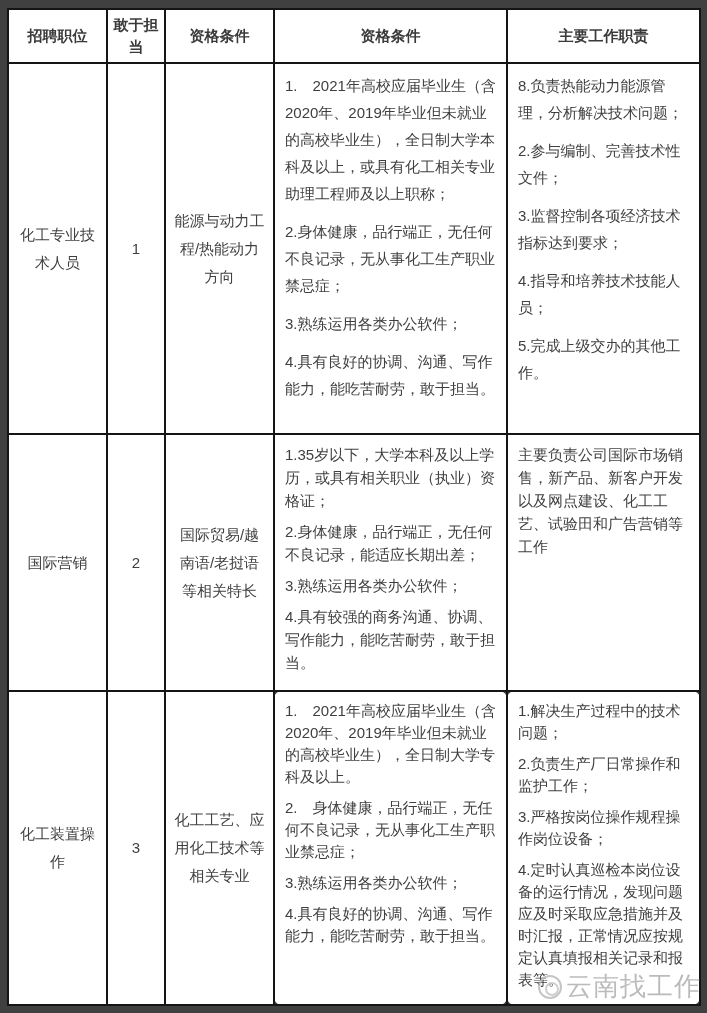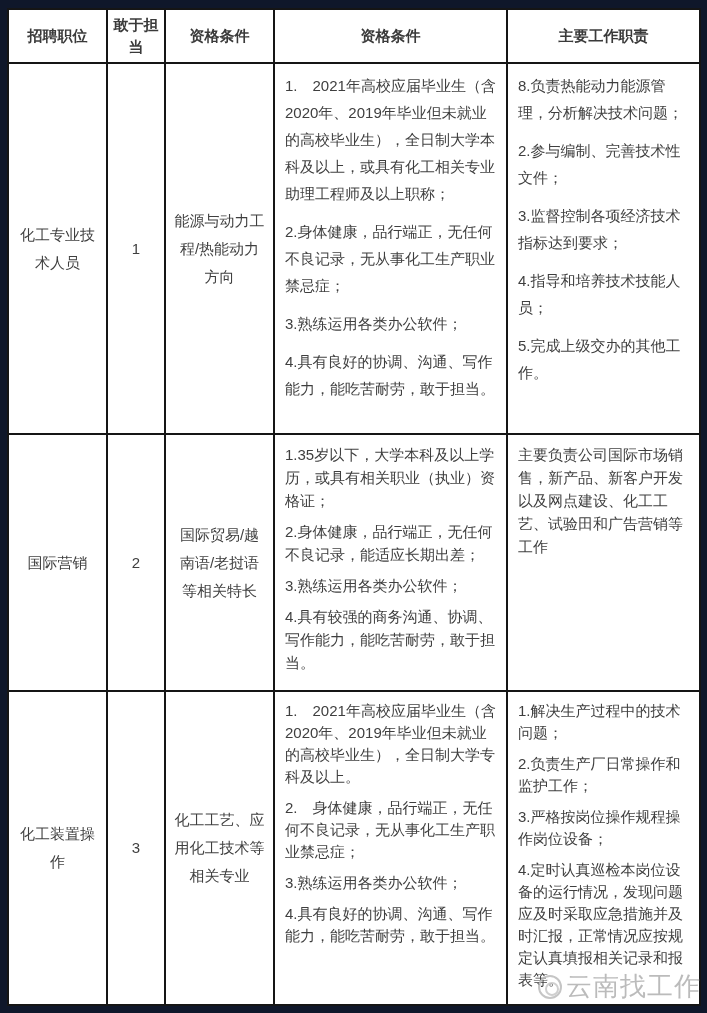--- a/index.html
+++ b/index.html
@@ -5,21 +5,21 @@
   html, body {
     margin: 0;
     padding: 0;
     background: #ffffff;
     font-family: "Liberation Sans", sans-serif;
   }
   .page {
     position: relative;
     width: 707px;
     height: 1013px;
-    background: #0f172a;
+    background: #404040;
     overflow: hidden;
   }
   table.recruit {
     position: absolute;
     left: 7px;
     top: 8px;
     width: 692px;
     border-collapse: collapse;
     table-layout: fixed;
     color: #3f3f3f;
@@ -56,21 +56,21 @@
   }
   td.text-cell p {
     margin: 0 0 11px 0;
   }
   tr.row-h1 { height: 371px; }
   tr.row-h2 { height: 257px; }
   tr.row-h3 { height: 312px; }
   tr.row-h1 td.text-cell { line-height: 27px; }
   tr.row-h2 td.text-cell { line-height: 23px; margin-top: 6px; }
   tr.row-h2 td.text-cell p { margin-bottom: 8px; }
-  tr.row-h3 td.text-cell { line-height: 22px; }
+  tr.row-h3 td.text-cell { line-height: 22px; border-radius: 8px; }
   tr.row-h3 td.text-cell p { margin-bottom: 9px; }
   .watermark {
     position: absolute;
     right: 6px;
     bottom: 9px;
     display: flex;
     align-items: center;
     gap: 4px;
     color: #9e9e9e;
     opacity: 0.78;

